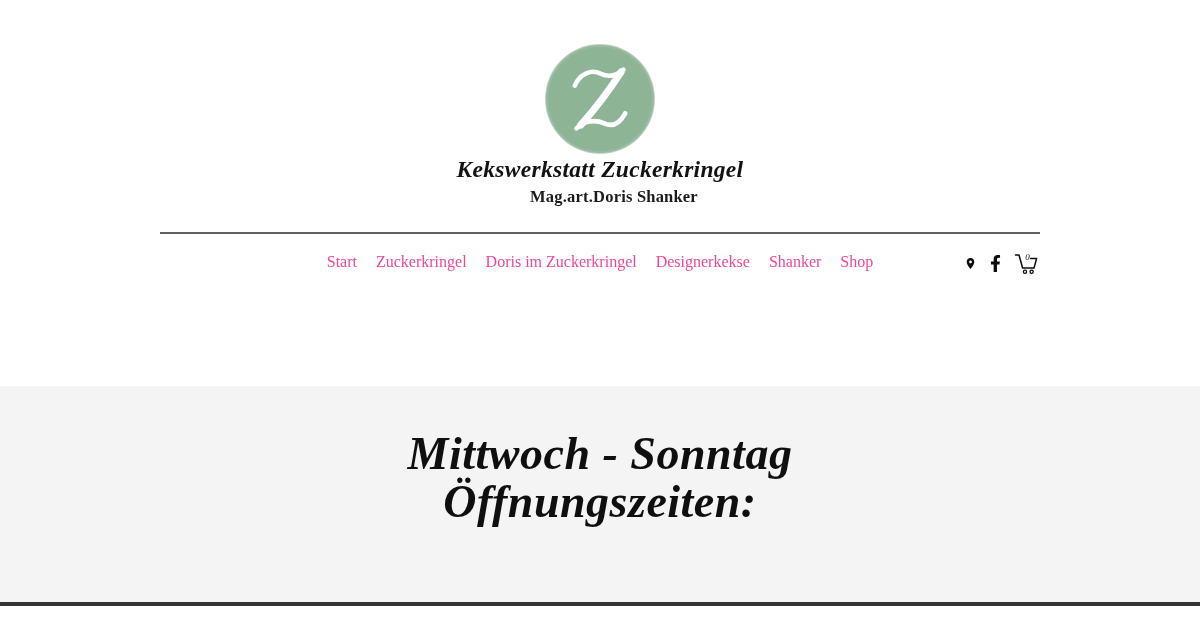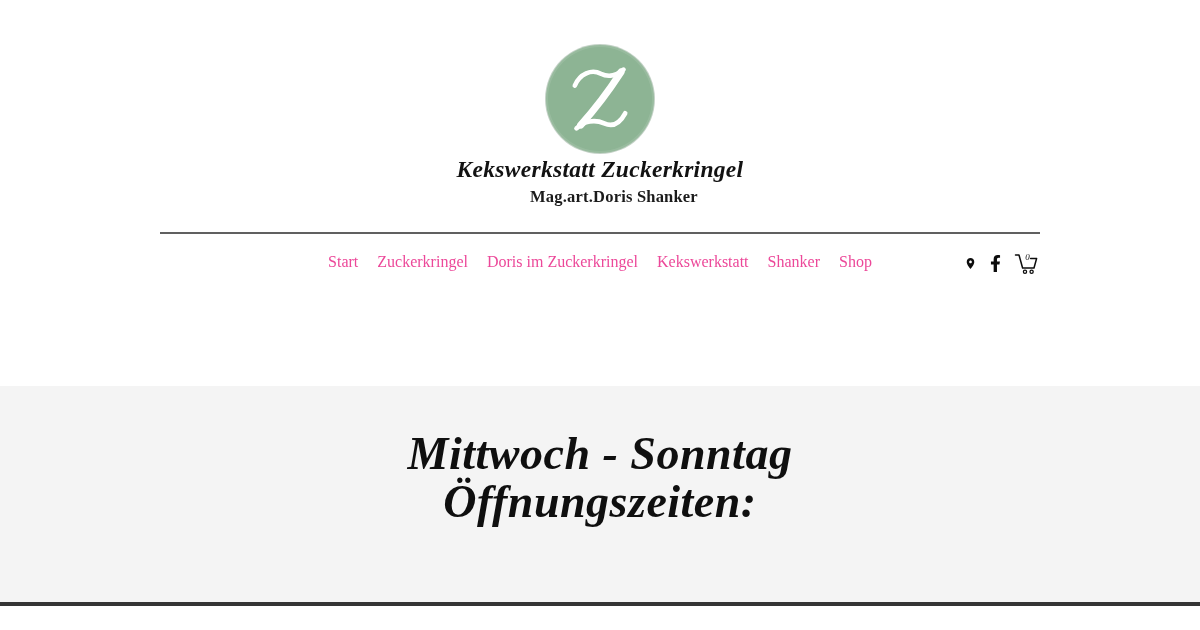--- a/index.html
+++ b/index.html
@@ -71,21 +71,21 @@
     <h1 class="site-title">Kekswerkstatt Zuckerkringel</h1>
     <div class="site-subtitle">Mag.art.Doris Shanker</div>
 
     <div class="header-rule"></div>
 
     <div class="nav-row">
       <nav class="main-nav">
         <a>Start</a>
         <a>Zuckerkringel</a>
         <a>Doris im Zuckerkringel</a>
-        <a>Kekswerkstatt</a>
+        <a>Designerkekse</a>
         <a>Shanker</a>
         <a>Shop</a>
       </nav>
 
       <div class="header-icons">
         <span class="icon-btn">
           <svg viewBox="0 0 24 24" width="13" height="17" aria-hidden="true">
             <path d="M12 2C8.13 2 5 5.13 5 9c0 5.25 7 13 7 13s7-7.75 7-13c0-3.87-3.13-7-7-7zm0 9.5c-1.38 0-2.5-1.12-2.5-2.5s1.12-2.5 2.5-2.5 2.5 1.12 2.5 2.5-1.12 2.5-2.5 2.5z" fill="#0d0d0d"></path>
           </svg>
         </span>

